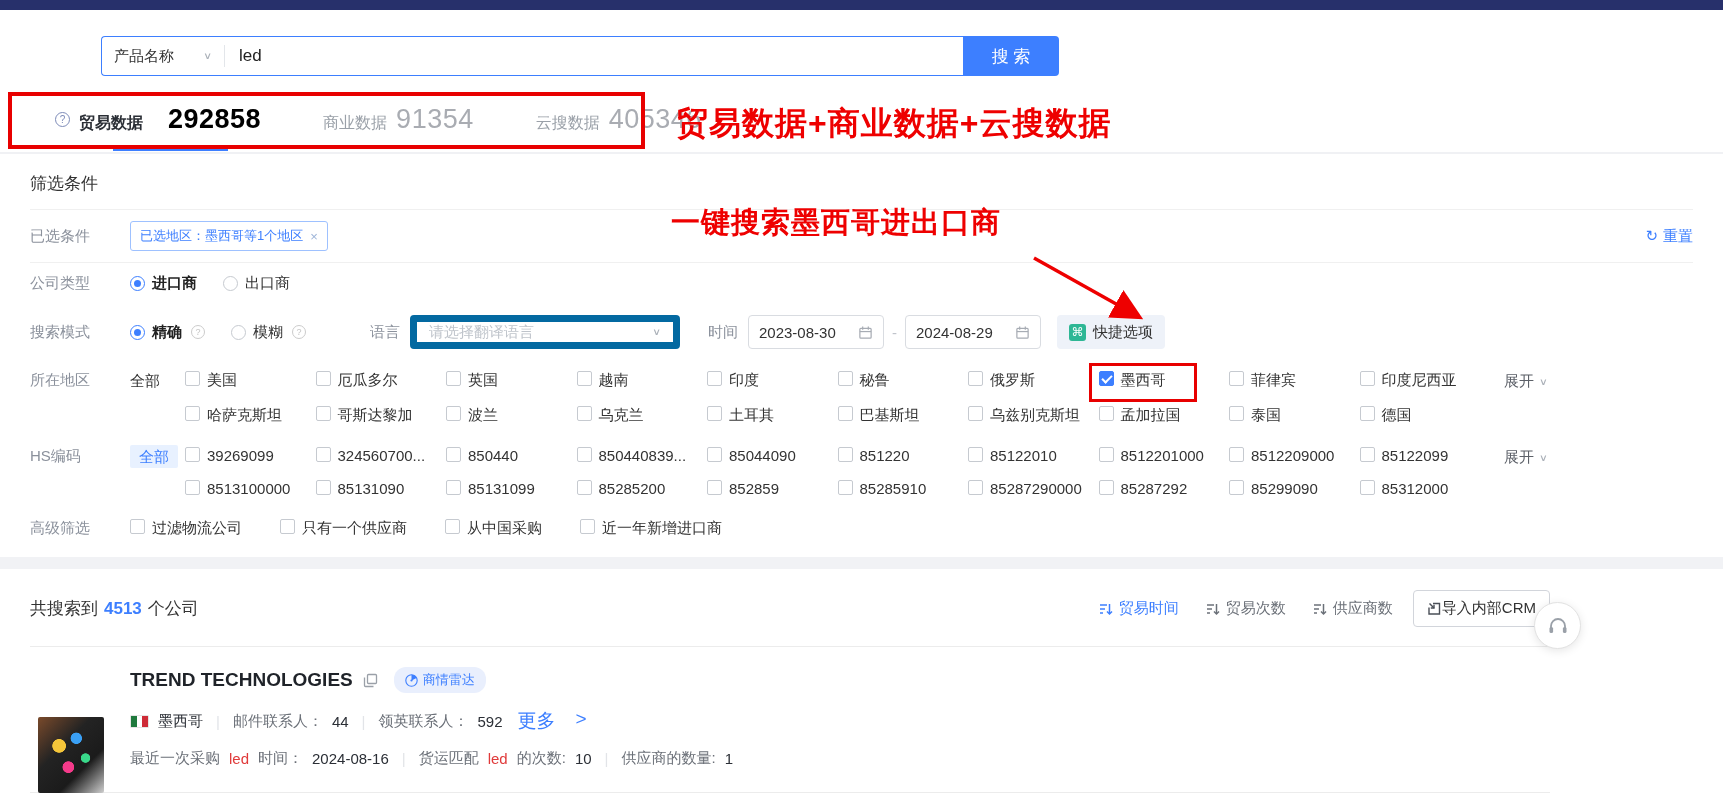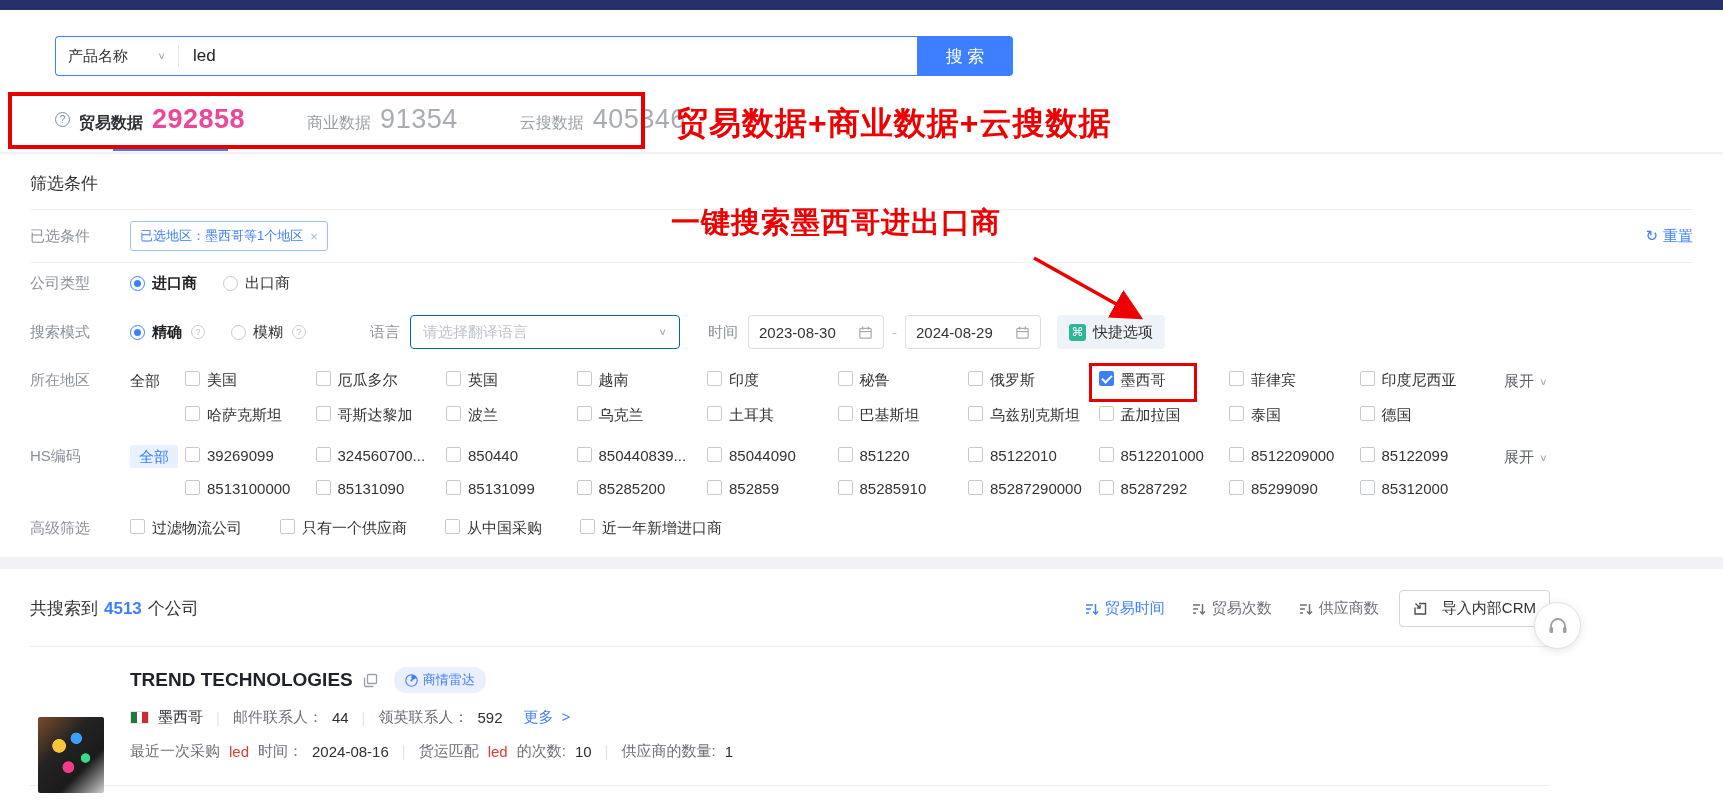--- a/index.html
+++ b/index.html
@@ -6,38 +6,38 @@
   html,body { width:1723px; height:810px; }
   body {
     position: relative; overflow: hidden; background: #fff;
     font-family: "Liberation Sans", "DejaVu Sans", sans-serif;
     color: #333; font-size: 15px;
   }
   .top-bar { height:10px; background:#27306b; width:100%; }
 
   
   .search-row { display:flex; margin:26px 0 0 55px; height:40px; }
-  .search-box { width:862px; border:1px solid #3d7fff; border-right:none; border-radius:4px 0 0 4px; display:flex; align-items:center; background:#fff; }
+  .search-box { width:862px; border:1px solid #3d7fff; border-right:none; border-radius:4px 0 0 4px; display:flex; align-items:center; background:#fff;margin-left:46px; }
   .search-cat { width:122px; padding:0 12px; display:flex; align-items:center; justify-content:space-between; cursor:pointer; font-size:15px; color:#333; }
   .chev { color:#aab0b8; font-size:12px; transform:scaleY(.8); }
   .vline { width:1px; height:22px; background:#e3e6ea; }
   .search-input { flex:1; border:0; outline:none; font-size:17px; padding:0 14px; color:#222; font-family:inherit; }
   .search-btn { width:96px; background:#3d7fff; color:#fff; border:0; font-size:17px; border-radius:0 4px 4px 0; cursor:pointer; font-family:inherit; }
 
   
   .tabs-section { position:relative; margin-top:18px; padding:10px 0 14px 55px; border-bottom:2px solid #f0f1f4; height:60px; }
   .tabs-inner { display:flex; align-items:baseline; }
   .tab-item { display:inline-flex; align-items:baseline; gap:9px; margin-right:62px; position:relative; cursor:pointer; }
   .q-icon { display:none; width:15px; height:15px; border:1px solid #7d8bb8; color:#7d8bb8; border-radius:50%; font-size:10px; align-items:center; justify-content:center; align-self:center; }
   .q-icon::after { content:"?"; }
   .tab-item.help .q-icon { display:inline-flex; }
   .tab-label { font-size:16px; color:#9aa0a8; }
   .tab-count { font-size:27px; color:#a9acb2; font-weight:300; letter-spacing:.5px; }
   .tab-item.active .tab-label { color:#2b2f36; font-weight:700; }
-  .tab-item.active .tab-count { color:#ec4899; font-weight:600; }
+  .tab-item.active .tab-count { color:#000000; font-weight:600;margin-left:16px; }
   .tab-item.active::after { content:""; position:absolute; left:58px; bottom:-16px; width:115px; height:3px; background:#3d7fff; }
 
   
   .red-tab-box { position:absolute; left:8px; top:92px; width:637px; height:57px; border:4px solid #e80000; pointer-events:none; z-index:30; }
   .note { position:absolute; color:#ee0000; font-weight:900; z-index:30; pointer-events:none; letter-spacing:1px; }
   .note1 { left:676px; top:102px; font-size:32px; }
   .note2 { left:671px; top:203px; font-size:29px; }
   .arrow-svg { position:absolute; left:1000px; top:250px; z-index:30; pointer-events:none; }
   .red-kw-box::after { content:""; position:absolute; left:-10px; top:-8px; width:102px; height:33px; border:3px solid #e80000; pointer-events:none; z-index:25; }
 
@@ -55,21 +55,21 @@
   .radio-opt { display:inline-flex; align-items:center; gap:7px; margin-right:26px; cursor:pointer; }
   .radio-circle { width:15px; height:15px; border:1px solid #c6cad0; border-radius:50%; position:relative; background:#fff; flex-shrink:0; }
   .radio-opt.selected .radio-circle { border-color:#3d7fff; }
   .radio-opt.selected .radio-circle::after { content:""; position:absolute; left:3px; top:3px; width:7px; height:7px; border-radius:50%; background:#3d7fff; }
   .radio-opt.selected .radio-label { font-weight:700; color:#222; }
   .info-icon { display:none; width:14px; height:14px; border:1px solid #ccc; border-radius:50%; color:#c4c4c4; font-size:9px; align-items:center; justify-content:center; margin-left:2px; }
   .info-icon::after { content:"?"; }
   .radio-opt.info .info-icon { display:inline-flex; }
 
   .inline-label { color:#8b919c; margin:0 10px 0 38px; }
-  .select-box { width:270px; height:34px; border:1px solid #0369a1; border-radius:4px; display:flex; align-items:center; justify-content:space-between; padding:0 12px; cursor:pointer; }
+  .select-box { width:270px; height:34px; border:7px solid #0369a1; border-radius:4px; display:flex; align-items:center; justify-content:space-between; padding:0 12px; cursor:pointer; }
   .placeholder { color:#bfc4cb; }
   .date-box { width:136px; height:34px; border:1px solid #d9dce1; border-radius:4px; display:flex; align-items:center; justify-content:space-between; padding:0 10px; cursor:pointer; color:#333; }
   .date-sep { color:#c0c4cb; margin:0 8px; }
   .time-label { margin-left:28px; }
   .shortcut-chip { margin-left:16px; background:#eef2f9; border-radius:4px; height:34px; display:flex; align-items:center; gap:7px; padding:0 12px; cursor:pointer; }
   .cmd-icon { width:17px; height:17px; background:#2eb795; color:#fff; border-radius:3px; font-size:12px; display:flex; align-items:center; justify-content:center; }
 
   .all-label { width:55px; flex-shrink:0; padding-top:1px; cursor:pointer; }
   .hs-all { background:#e8f1ff; color:#3d7fff; padding:3px 9px; border-radius:2px; }
   .cb-grid { flex:1; max-width:1305px; display:grid; grid-template-columns:repeat(10,1fr); row-gap:16px; }
@@ -83,41 +83,41 @@
   
   .gray-band { height:12px; background:#f1f2f5; margin-top:8px; }
   .results { padding:0 173px 0 30px; position:relative; }
   .res-header { display:flex; align-items:center; padding:21px 0 19px; }
   .res-count { font-size:17px; color:#333; display:flex; gap:6px; align-items:baseline; }
   .blue { color:#3d7fff; }
   .sorts { margin-left:auto; display:flex; gap:27px; align-items:center; color:#6b7078; }
   .sort-item { display:flex; align-items:center; gap:6px; cursor:pointer;text-align:right; }
   .sort-item.active { color:#3d7fff; }
   .sort-item svg { stroke:currentColor; }
-  .crm-btn { margin-left:20px; border:1px solid #d2d5db; background:#fff; border-radius:4px; padding:8px 13px; font-size:15px; color:#333; display:flex; align-items:center; gap:14px; cursor:pointer; font-family:inherit; }
+  .crm-btn { margin-left:20px; border:1px solid #d2d5db; background:#fff; border-radius:4px; padding:8px 13px; font-size:15px; color:#333; display:flex; align-items:center; gap:0; cursor:pointer; font-family:inherit; }
 
   .card { border-top:1px solid #ececec; border-bottom:1px solid #ececec; padding:20px 0 24px 100px; position:relative; }
   .thumb { position:absolute; left:8px; top:70px; width:66px; height:76px; border-radius:2px; cursor:pointer;
     background:
       radial-gradient(circle at 32% 38%, #f5c63a 0 10%, transparent 11%),
       radial-gradient(circle at 58% 28%, #3aa0f5 0 8%, transparent 9%),
       radial-gradient(circle at 46% 66%, #f53a8a 0 9%, transparent 10%),
       radial-gradient(circle at 72% 54%, #39d98a 0 7%, transparent 8%),
       linear-gradient(135deg, #7a4a2b 0%, #232323 38%, #1b1b1b 68%, #cfcfcf 100%);
   }
   .c-name-row { display:flex; align-items:center; }
   .c-name { font-size:19px; font-weight:700; color:#1f2329; cursor:pointer; }
   .copy-icon { margin-left:10px; color:#9aa0a8; cursor:pointer; display:flex; }
   .badge { margin-left:16px; background:#e9effd; color:#3d7fff; font-size:13px; padding:4px 11px; border-radius:12px; display:flex; align-items:center; gap:5px; cursor:pointer; }
   .c-row { display:flex; align-items:center; gap:9px; margin-top:15px; color:#6b7078; font-size:15px; }
   .dark { color:#2b2f36; }
   .vdiv { color:#e2e4e8; margin:0 4px; }
   .flag { width:19px; height:13px; border-radius:1px; display:inline-block; background:linear-gradient(90deg,#1f7a3d 0 33%,#fff 33% 66%,#ce2b37 66% 100%); border:1px solid #e5e5e5; }
   .kw-red { color:#e03a3a; }
-  .more-link { color:#3d7fff; cursor:pointer; display:flex; gap:8px; margin-left:12px; font-size:15px; }
+  .more-link { color:#3d7fff; cursor:pointer; display:flex; gap:20px; margin-left:6px; font-size:19px; }
 
   .headset-float { position:absolute; left:1534px; top:602px; width:47px; height:47px; border-radius:50%; background:#fff; border:1px solid #e2e2e2; box-shadow:0 2px 10px rgba(0,0,0,.10); display:flex; align-items:center; justify-content:center; cursor:pointer; z-index:20; }
 </style>
 </head>
 <body>
 
 <div class="top-bar"></div>
 
 <div class="search-row">
   <div class="search-box">

